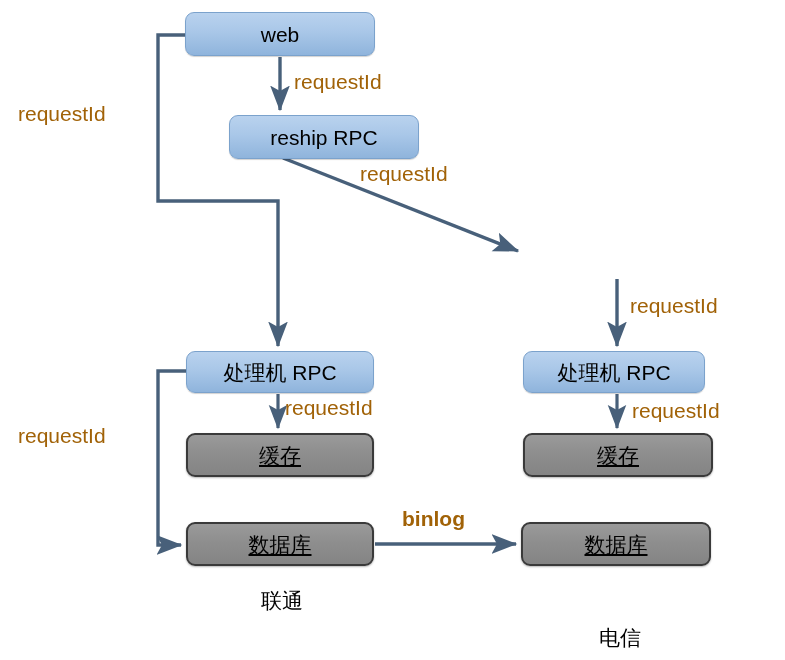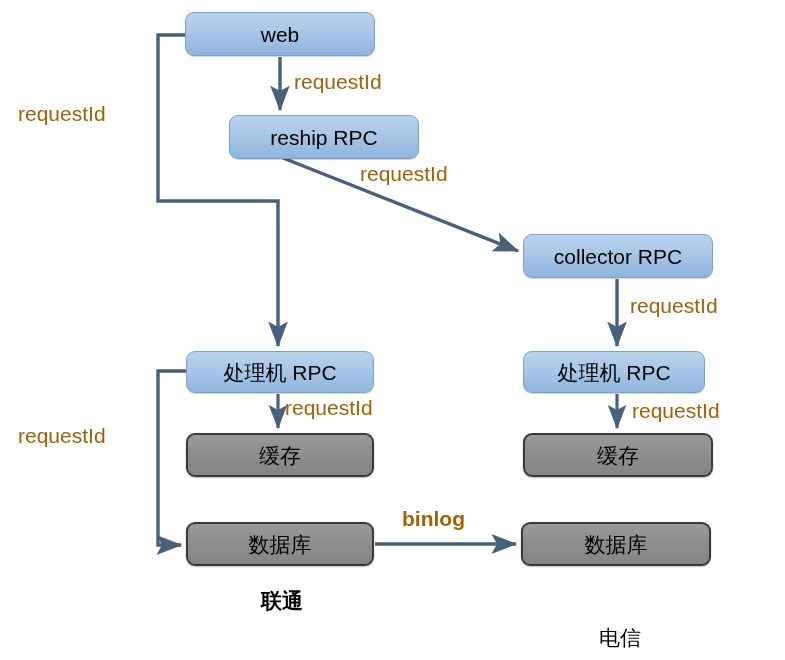--- a/index.html
+++ b/index.html
@@ -41,20 +41,21 @@
   .node-blue {
     background: linear-gradient(to bottom, #b9d2ee 0%, #a9c7e8 45%, #8fb4dc 100%);
     border: 1px solid #7ba2cc;
     box-shadow: 0 1px 1px rgba(0,0,0,0.18);
   }
   .node-gray {
     background: linear-gradient(to bottom, #9a9a9a 0%, #8e8e8e 45%, #848484 100%);
     border: 2px solid #3a3a3a;
     color: #000000;
     box-shadow: 0 1px 2px rgba(0,0,0,0.28);
+    text-decoration: underline;
   }
   .edge-label {
     position: absolute;
     font-size: 21px;
     line-height: 1;
     color: #a16207;
     white-space: nowrap;
     z-index: 4;
   }
   .group-label {
@@ -113,23 +114,20 @@
   </svg>
 
   <div class="node node-blue" style="left:185px; top:12px; width:190px; height:44px;">
     <span>web</span>
   </div>
 
   <div class="node node-blue" style="left:185px; top:115px; width:190px; height:44px;margin-left:44px;">
     <span>reship RPC</span>
   </div>
 
-  <div class="node node-blue" style="left:523px; top:234px; width:190px; height:44px;">
-    <span>collector RPC</span>
-  </div>
 
   <div class="node node-blue" style="left:186px; top:351px; width:188px; height:42px;">
     <span>处理机 RPC</span>
   </div>
 
   <div class="node node-blue" style="left:523px; top:351px; width:182px; height:42px;">
     <span>处理机 RPC</span>
   </div>
 
   <div class="node node-gray" style="left:186px; top:433px; width:188px; height:44px;">
@@ -157,17 +155,17 @@
   <div class="edge-label" style="left:630px; top:295px;">requestId</div>
 
   <div class="edge-label" style="left:285px; top:397px;">requestId</div>
 
   <div class="edge-label" style="left:632px; top:400px;">requestId</div>
 
   <div class="edge-label" style="left:18px; top:425px;">requestId</div>
 
   <div class="edge-label" style="left:402px; top:508px;font-weight:bold;">binlog</div>
 
-  <div class="group-label" style="left:242px; top:590px; width:80px;font-weight:bold;">联通</div>
+  <div class="group-label" style="left:242px; top:590px; width:80px;">联通</div>
 
   <div class="group-label" style="left:580px; top:627px; width:80px;">电信</div>
 
 </div>
 
 </body></html>

